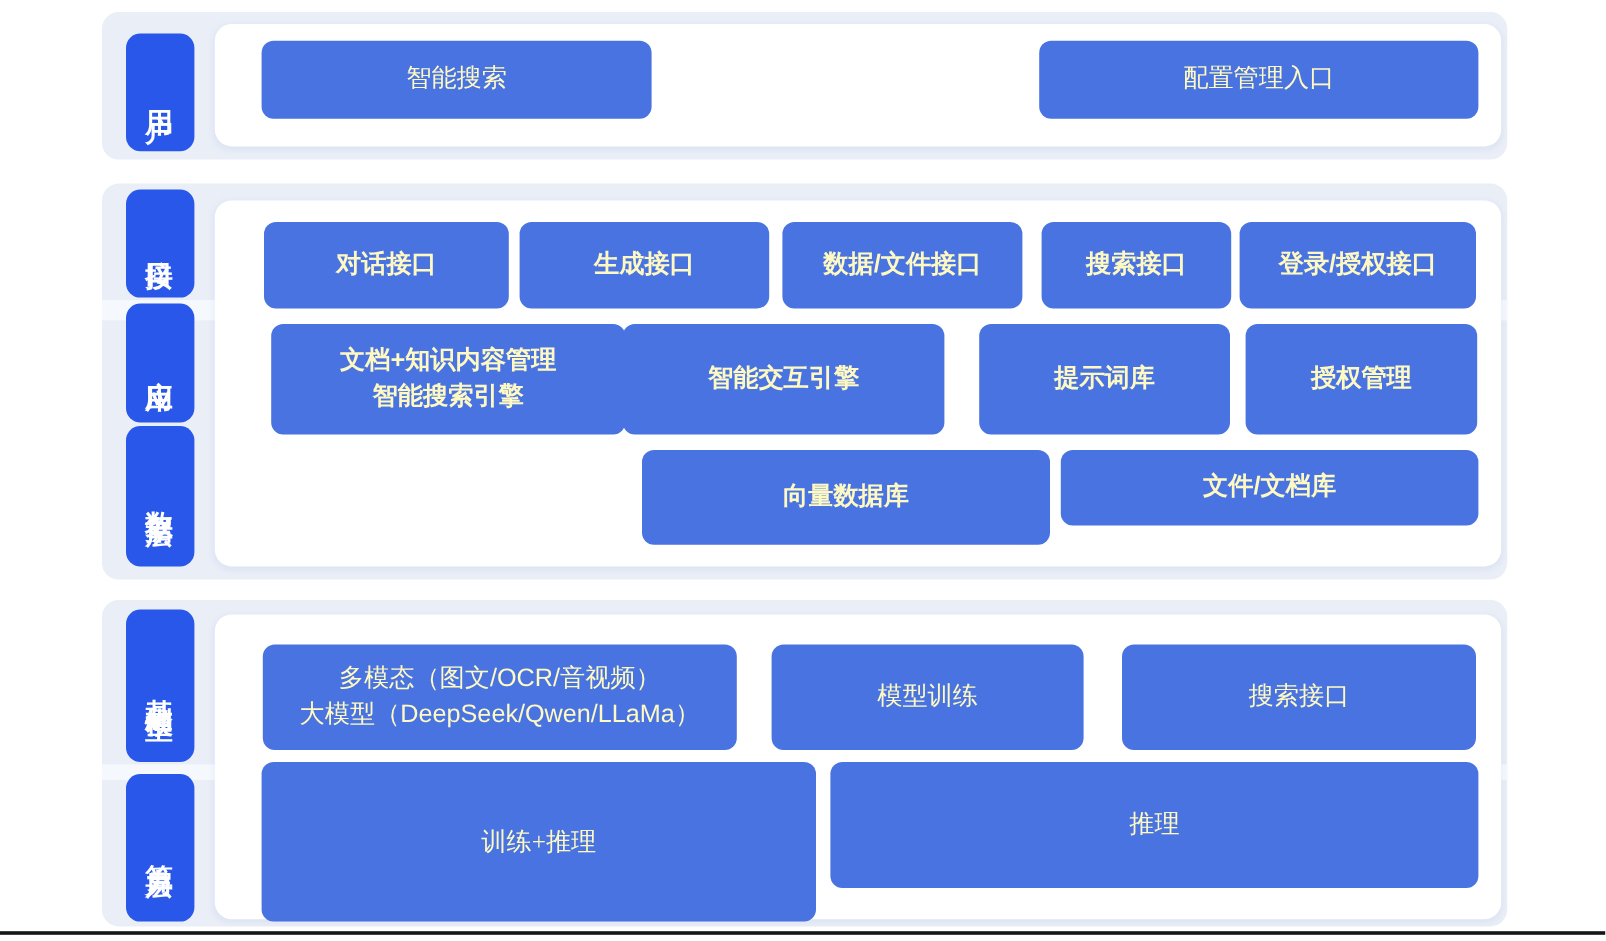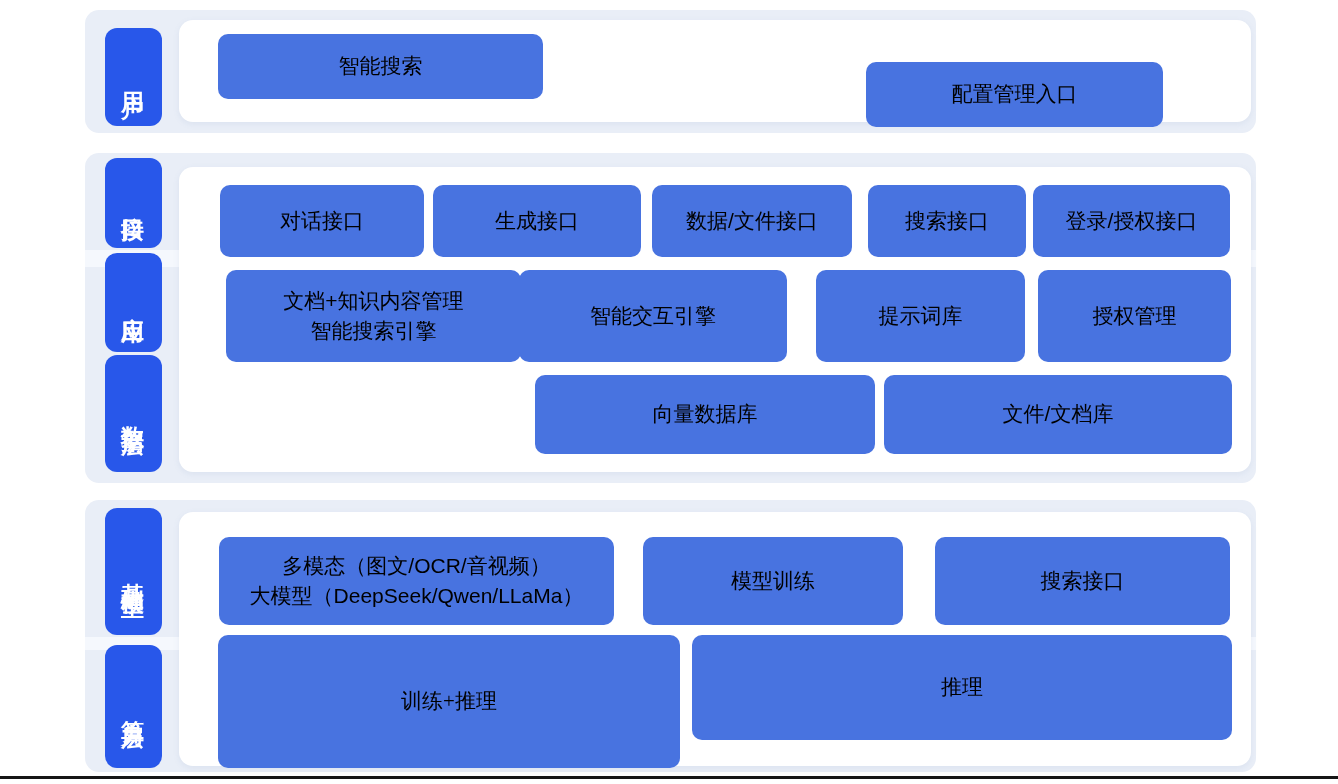--- a/index.html
+++ b/index.html
@@ -22,63 +22,63 @@
   }
   .pill {
     position:absolute; background:#2857ea; border-radius:12px;
     color:#ffffff; font-weight:bold; font-size:23px;
     letter-spacing:4px; writing-mode:vertical-rl; text-orientation:upright;
     display:flex; align-items:center; justify-content:center;
     z-index:3;
   }
   .box {
     position:absolute; background:#4873e0; border-radius:10px;
-    color:#000000; font-size:21px; line-height:1.45;
+    color:#fef9c3; font-size:21px; line-height:1.45;
     display:flex; align-items:center; justify-content:center;
     text-align:center; white-space:pre-line;
   }
   .bottom-line {
     position:absolute; left:0; top:776px; width:1338px; height:3px;
     background:#161616;
   }
 </style>
 </head>
 <body>
 
 <div class="stage">
 
   <div class="band" style="top:10px;height:123px;">
     <div class="pill" style="left:20px;top:18px;width:57px;height:98px;">用户</div>
     <div class="panel" style="left:94px;top:10px;width:1072px;height:102px;">
       <div class="box" style="left:39px;top:14px;width:325px;height:65px;">智能搜索</div>
-      <div class="box" style="left:687px;top:14px;width:297px;height:65px;margin-top:28px;">配置管理入口</div>
+      <div class="box" style="left:687px;top:14px;width:366px;height:65px;">配置管理入口</div>
     </div>
   </div>
 
   <div class="band" style="top:153px;height:330px;">
     <div class="seam" style="top:97px;height:17px;"></div>
     <div class="pill" style="left:20px;top:5px;width:57px;height:90px;">接口</div>
     <div class="pill" style="left:20px;top:100px;width:57px;height:99px;">应用</div>
     <div class="pill" style="left:20px;top:202px;width:57px;height:117px;">数据层</div>
-    <div class="panel" style="left:94px;top:14px;width:1072px;height:305px;">
+    <div class="panel" style="left:94px;top:14px;width:1072px;height:305px;font-weight:bold;">
 
       <div class="box" style="left:41px;top:18px;width:204px;height:72px;">对话接口</div>
       <div class="box" style="left:254px;top:18px;width:208px;height:72px;">生成接口</div>
       <div class="box" style="left:473px;top:18px;width:200px;height:72px;">数据/文件接口</div>
       <div class="box" style="left:689px;top:18px;width:158px;height:72px;">搜索接口</div>
       <div class="box" style="left:854px;top:18px;width:197px;height:72px;">登录/授权接口</div>
 
       <div class="box" style="left:47px;top:103px;width:295px;height:92px;">文档+知识内容管理
 智能搜索引擎</div>
       <div class="box" style="left:340px;top:103px;width:268px;height:92px;">智能交互引擎</div>
       <div class="box" style="left:637px;top:103px;width:209px;height:92px;">提示词库</div>
       <div class="box" style="left:859px;top:103px;width:193px;height:92px;">授权管理</div>
 
       <div class="box" style="left:356px;top:208px;width:340px;height:79px;">向量数据库</div>
-      <div class="box" style="left:705px;top:208px;width:348px;height:79px;">文件/文档库</div>
+      <div class="box" style="left:705px;top:208px;width:348px;height:63px;">文件/文档库</div>
     </div>
   </div>
 
   <div class="band" style="top:500px;height:272px;">
     <div class="seam" style="top:137px;height:13px;"></div>
     <div class="pill" style="left:20px;top:8px;width:57px;height:127px;">基础模型</div>
     <div class="pill" style="left:20px;top:145px;width:57px;height:123px;">算力层</div>
     <div class="panel" style="left:94px;top:12px;width:1072px;height:254px;">
 
       <div class="box" style="left:40px;top:25px;width:395px;height:88px;">多模态（图文/OCR/音视频）

